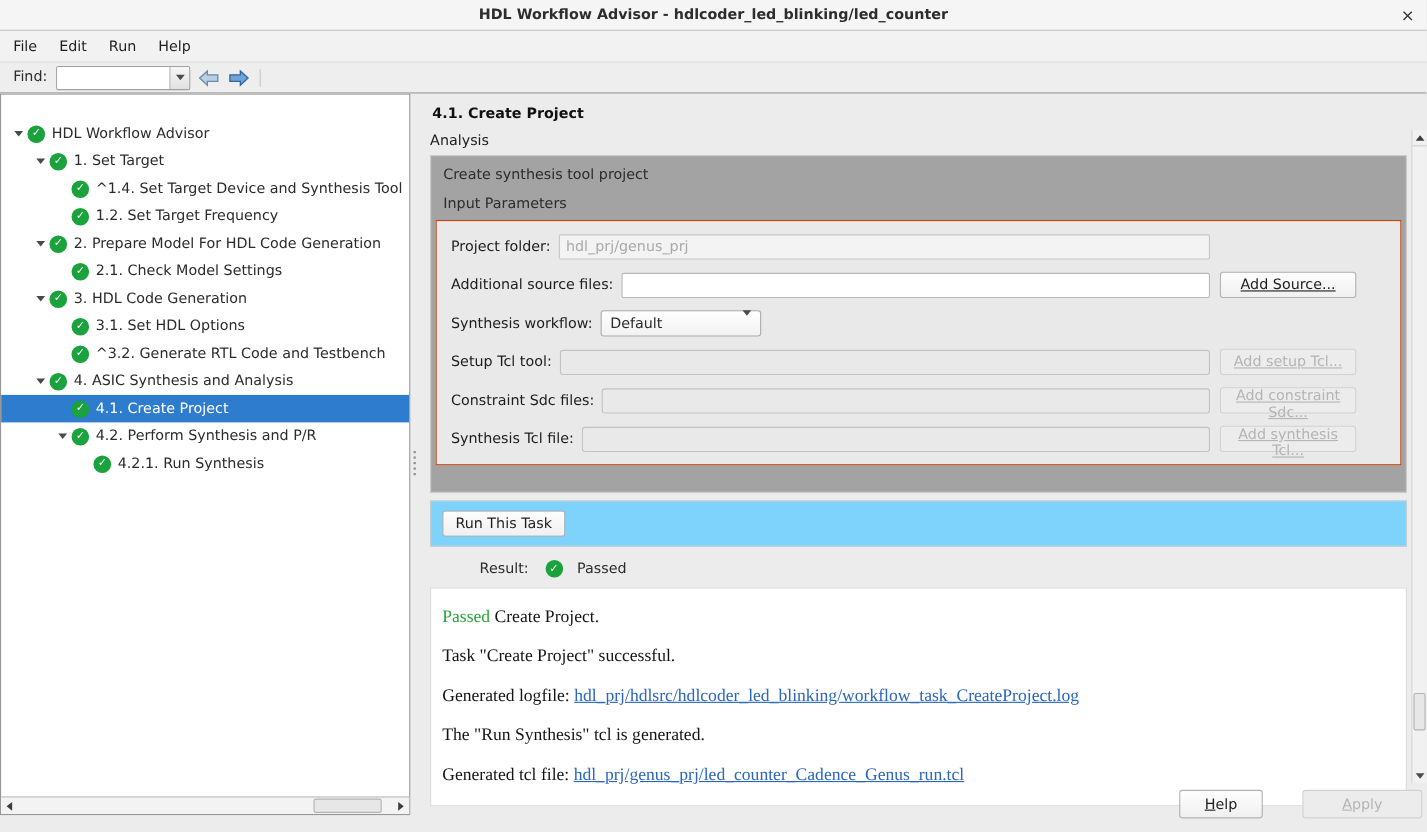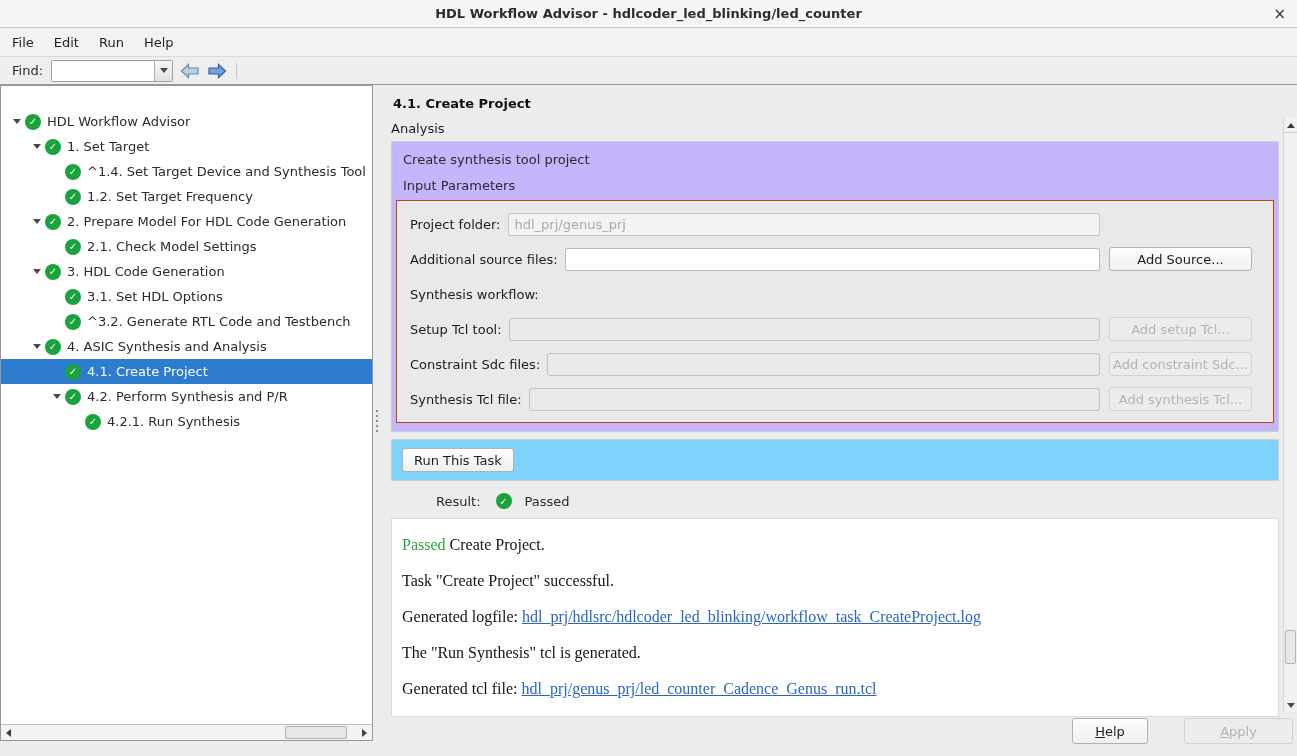--- a/index.html
+++ b/index.html
@@ -62,36 +62,36 @@
   .grip { display:flex; flex-direction:column; gap:3px; }
   .grip i { width:2px; height:2px; background:#8d8d8d; display:block; }
 
   
   .content { flex:1; display:flex; flex-direction:column; min-width:0; }
   .heading { margin:11px 0 7px 13px; font-weight:bold; font-size:13px; color:#101010; }
   .scrollwrap { flex:1; display:flex; min-height:0; }
   .scrollbody { flex:1; padding:0 4px 0 11px; min-width:0; }
   .section-label { margin:3px 0 5px 0; color:#1c1c1c; }
 
-  .groupbox { border:1px solid #cdcdcd; background:#c4b5fd; padding:10px 0 4px 0; }
+  .groupbox { border:1px solid #cdcdcd; background:#a3a3a3; padding:10px 0 20px 0; }
   .desc { padding:0 11px; margin-bottom:11px; }
   .params-label { padding:0 11px; margin-bottom:7px; }
   .params { margin:0 4px 4px 4px; border:1px solid #c2410c; background:#e9e9e9; padding:11px 13px; }
   .frow { display:flex; align-items:center; height:24px; margin-bottom:11px; }
   .frow:last-child { margin-bottom:0; }
   .flabel { margin-right:7px; white-space:nowrap; color:#1c1c1c; }
   .fcontrol { flex:1; display:flex; min-width:0; }
   input.text { flex:1; height:23px; border:1px solid #b9b9b9; border-radius:2px; padding:0 6px;
                font:inherit; background:#fff; color:#222; min-width:0; }
   input.text.muted { background:#f3f3f3; color:#a9a9a9; border-color:#c6c6c6; }
   input.text.off { background:#e9e9e9; border-color:#c2c2c2; border-radius:3px; }
   .btncol { flex:0 0 160px; display:flex; padding-left:9px; }
   .btn { height:24px; padding:0 11px; font:inherit; font-size:13px; color:#1d1d1d;
          background:linear-gradient(#fdfdfd,#f0f0f0); border:1px solid #b2b2b2; border-radius:3px; }
-  .btn.wide { width:143px; padding:0; }
+  .btn.wide { width:124px; padding:0;text-decoration:underline; }
   .btn.disabled, .btn:disabled { background:#ececec; border-color:#d2d2d2; color:#b4b4b4; }
   .select { width:146px; height:24px; border:1px solid #adadad; border-radius:3px;
             background:linear-gradient(#fefefe,#f2f2f2); display:flex; align-items:center; padding:0 8px; }
   .select .sel-arrow { margin-left:auto; }
 
   .runbox { border:1px solid #cdcdcd; margin-top:7px; padding:8px 10px; background:#7dd3fc; }
   .result-line { display:flex; align-items:center; margin:12px 0 9px 1px; }
   .result-label { margin-right:15px;margin-left:44px; }
   .result-status { margin-left:7px; }
 
@@ -279,20 +279,26 @@
                   <span class="flabel">Additional source files:</span>
                   <span class="fcontrol">
                     <input class="text" style="">
                   </span>
                   <span class="btncol">
                     <button class="btn wide">Add Source...</button>
                   </span>
                 </div>
                 <div class="frow">
                   <span class="flabel">Synthesis workflow:</span>
+                  <span class="fcontrol">
+                    <span class="select">
+                      <span>Default</span>
+                      <span class="sel-arrow"><span class="tri-down"></span></span>
+                    </span>
+                  </span>
                   <span class="btncol"></span>
                 </div>
                 <div class="frow">
                   <span class="flabel">Setup Tcl tool:</span>
                   <span class="fcontrol">
                     <input class="text off" disabled="" style="">
                   </span>
                   <span class="btncol">
                     <button class="btn wide disabled" disabled="">Add setup Tcl...</button>
                   </span>

